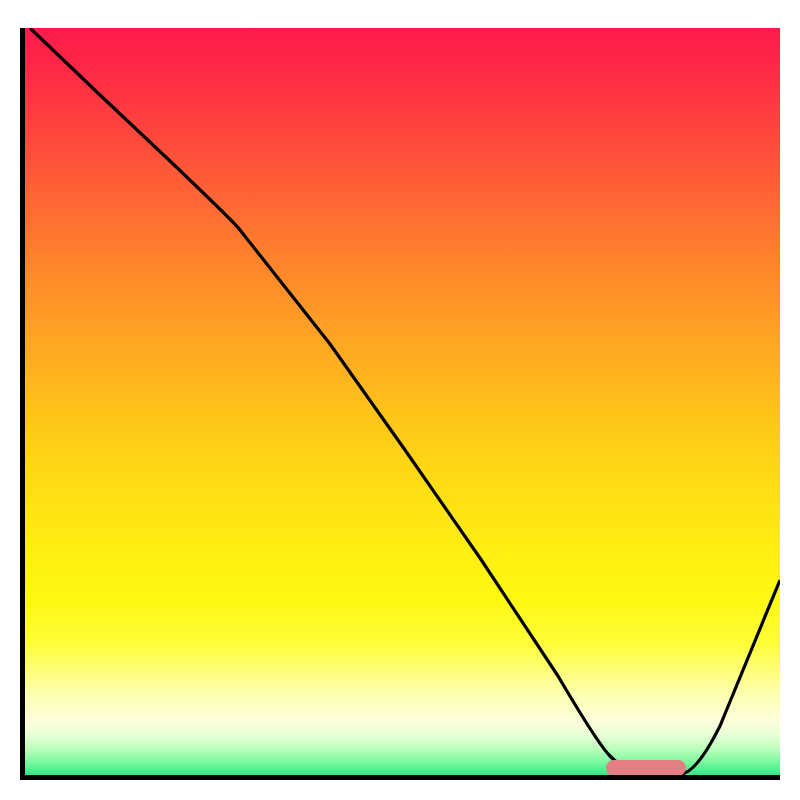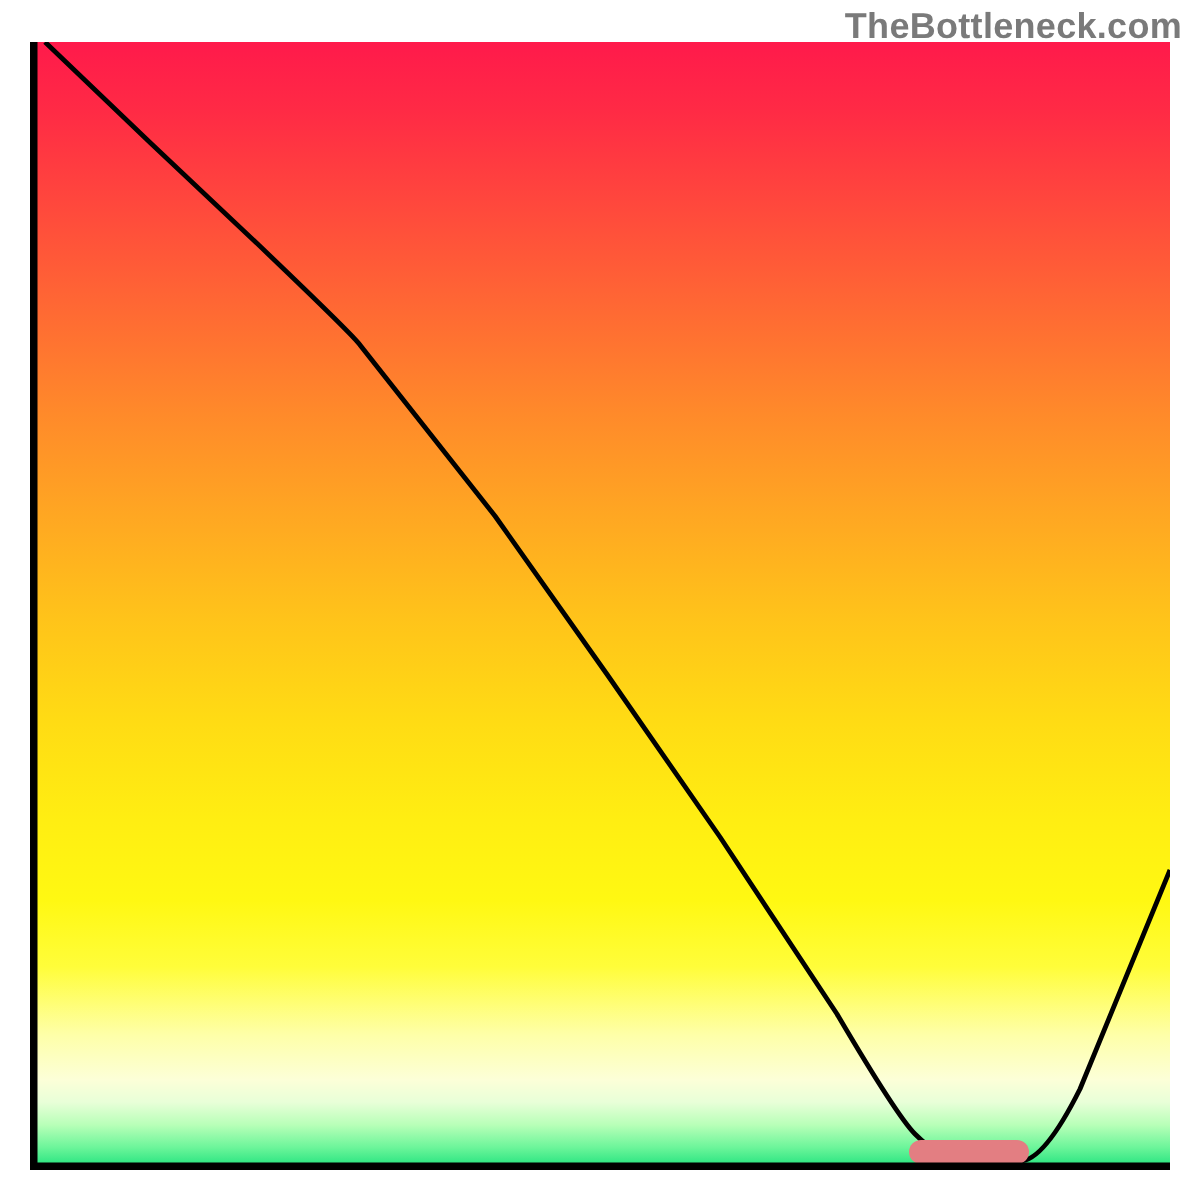--- a/index.html
+++ b/index.html
@@ -90,21 +90,20 @@
     height: 16px;
     border-radius: 8px;
     background: #e37e82;
   }
 </style>
 </head>
 <body>
 
 <div class="wrap">
 
-  <div class="watermark">TheBottleneck.com</div>
 
   <div class="plot" style="left:20px;top:28px;width:760px;height:752px;">
 
     <div class="gradient"></div>
 
     <svg class="curve-svg" viewBox="0 0 760 752" preserveAspectRatio="none">
       <path class="curve-path" d="M 10 0 L 80 67 L 150 133 Q 216 196 220 202 L 310 316 L 385 422 L 460 530 L 538 648 Q 578 716 590 728 Q 608 746 622 746 L 660 746 Q 676 746 700 698 L 760 552"></path>
     </svg>
 
     <div class="marker" style="left:586px;bottom:4px;width:80px;height:16px;"></div>

